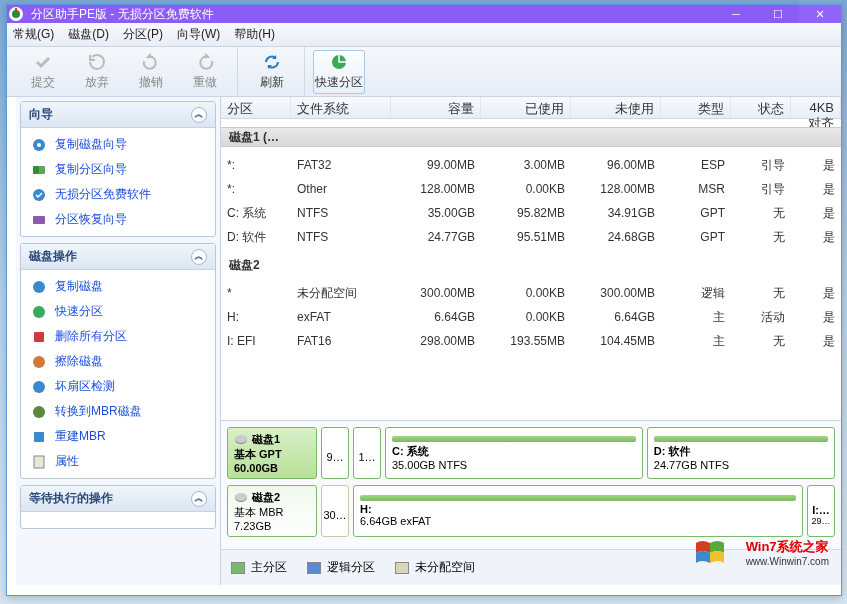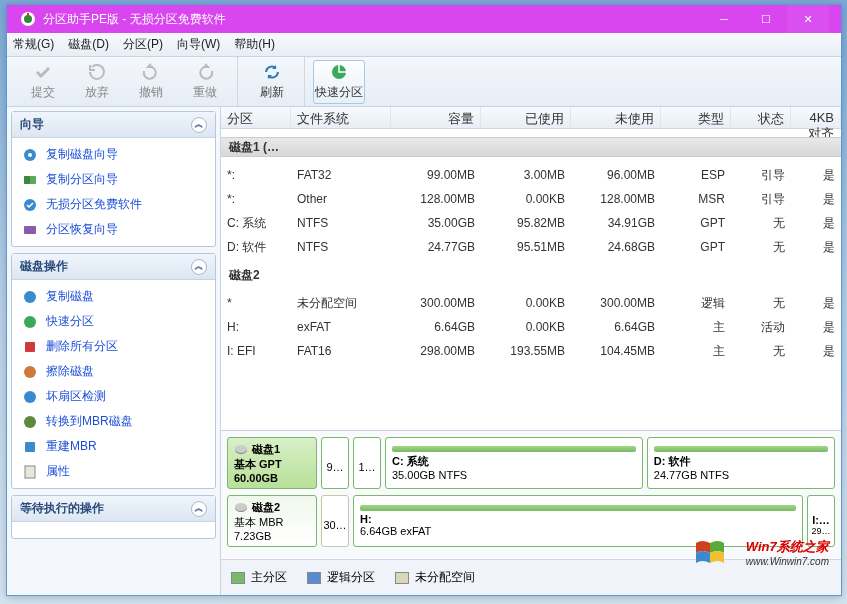--- a/index.html
+++ b/index.html
@@ -1,31 +1,31 @@
 <!DOCTYPE html>
 <html><head>
 <meta charset="utf-8">
 <style>
 * { box-sizing: border-box; margin: 0; padding: 0; font-family: "Microsoft YaHei", "SimSun", sans-serif; }
 body { background: linear-gradient(180deg, #7aa8d4 0%, #b5d0e8 50%, #d4e4f0 100%); width: 847px; height: 604px; overflow: hidden; position: relative; }
 .window { position: absolute; left: 6px; top: 4px; width: 836px; height: 592px; background: #fff; border: 1px solid #5a9bd5; box-shadow: 0 2px 8px rgba(0,0,0,0.2); }
-.titlebar { height: 28px; background: #d946ef; color: #fff; display: flex; align-items: center; padding: 0 12px; font-size: 12px; }
+.titlebar { height: 18px; background: #8b5cf6; color: #fff; display: flex; align-items: center; padding: 0 0; font-size: 12px; }
 .titlebar-icon { width: 18px; height: 18px; margin-right: 6px; display: inline-block; }
 .titlebar-text { flex: 1; }
 .win-btns { display: flex; }
 .win-btn { width: 42px; height: 28px; display: flex; align-items: center; justify-content: center; color: #fff; font-size: 11px; }
 .win-btn.close { background: rgba(255,255,255,0.05); }
 .menubar { height: 24px; background: linear-gradient(#f7f9fc, #e8eef6); border-bottom: 1px solid #c8d4e4; display: flex; align-items: center; font-size: 12px; padding: 0 6px; gap: 14px; color: #222; }
 .toolbar { height: 50px; background: linear-gradient(#f4f7fb, #e6edf6); border-bottom: 1px solid #c8d4e4; display: flex; align-items: center; padding: 0 4px; gap: 2px; }
 .tool-group { display: flex; gap: 2px; padding: 0 6px; border-right: 1px solid #d0d8e4; height: 100%; align-items: center; }
 .tool-btn { display: flex; flex-direction: column; align-items: center; justify-content: center; width: 52px; height: 44px; font-size: 12px; color: #888; border: 1px solid transparent; border-radius: 3px; }
 .tool-btn.enabled { color: #333; }
 .tool-btn.active { border: 1px solid #a8c8e8; background: linear-gradient(#fdfefe,#e8f0f8); color: #333; }
 .tool-icon { width: 20px; height: 20px; margin-bottom: 2px; }
-.content { display: flex; height: calc(100% - 102px); }
+.content { display: flex; height: calc(100% - 102px); padding-left: 9px; }
 .sidebar { width: 222px; background: #f4f7fb; border-right: 1px solid #c8d4e4; padding: 4px; overflow: hidden; }
 .panel { border: 1px solid #b8c8dc; border-radius: 3px; margin-bottom: 6px; background: #fff; }
 .panel-head { height: 26px; background: linear-gradient(#f0f5fb, #dce6f2); display: flex; align-items: center; justify-content: space-between; padding: 0 8px; font-size: 12px; font-weight: bold; color: #2a4a7a; border-bottom: 1px solid #c8d4e4; }
 .panel-chevron { width: 16px; height: 16px; border: 1px solid #a8b8cc; border-radius: 50%; display: flex; align-items: center; justify-content: center; font-size: 9px; color: #5a7aaa; background: #fff; }
 .panel-body { padding: 4px 0; }
 .panel-item { display: flex; align-items: center; padding: 4px 10px; font-size: 12px; color: #1d4ed8; gap: 8px; }
 .pi-icon { width: 16px; height: 16px; display: inline-block; }
 .main { flex: 1; display: flex; flex-direction: column; background: #fff; }
 .grid-header { height: 22px; background: linear-gradient(#f8fafd,#e8eef6); border-bottom: 1px solid #d0d8e4; display: flex; font-size: 13px; color: #333; }
 .gh-cell { padding: 3px 6px; border-right: 1px solid #e0e6ee; text-align: right; }
@@ -37,21 +37,21 @@
 .disk-map-area { border-top: 1px solid #c8d4e4; padding: 6px; background: #f8fafd; }
 .disk-row { display: flex; gap: 4px; margin-bottom: 6px; }
 .disk-label { width: 90px; border: 1px solid #7ab86a; border-radius: 3px; padding: 4px 6px; background: linear-gradient(#f0f8ec, #fff); font-size: 11px; }
 .disk-label.sel { background: linear-gradient(#d8f0c8, #b8e098); font-weight: bold; }
 .part-block { border: 1px solid #7ab86a; border-radius: 3px; background: #fff; padding: 4px 6px; font-size: 11px; display: flex; flex-direction: column; justify-content: center; position: relative; }
 .part-block .bar { height: 6px; background: linear-gradient(#a0d880, #7ab86a); border-radius: 2px; margin-bottom: 2px; }
 .part-block.small { width: 28px; align-items: center; }
 .legend { height: 36px; border-top: 1px solid #d0d8e4; background: #f0f4fa; display: flex; align-items: center; padding: 0 10px; gap: 20px; font-size: 12px; }
 .legend-item { display: flex; align-items: center; gap: 6px; }
 .legend-box { width: 14px; height: 12px; border: 1px solid #888; }
-.watermark { position: absolute; right: 12px; bottom: 28px; font-size: 13px; color: #d00; font-weight: bold; display: flex; align-items: center; gap: 20px; font-style: italic; }
+.watermark { position: absolute; right: 12px; bottom: 28px; font-size: 13px; color: #d00; font-weight: bold; display: flex; align-items: center; gap: 20px; }
 .watermark .sub { font-size: 10px; color: #333; display: block; font-weight: normal; }
 
 .c0{width:70px}.c1{width:100px}.c2{width:90px}.c3{width:90px}.c4{width:90px}.c5{width:70px}.c6{width:60px}.c7{width:50px}
 svg { display: block; }
 </style>
 </head>
 <body>
 
 <div class="window">
   <div class="titlebar">

